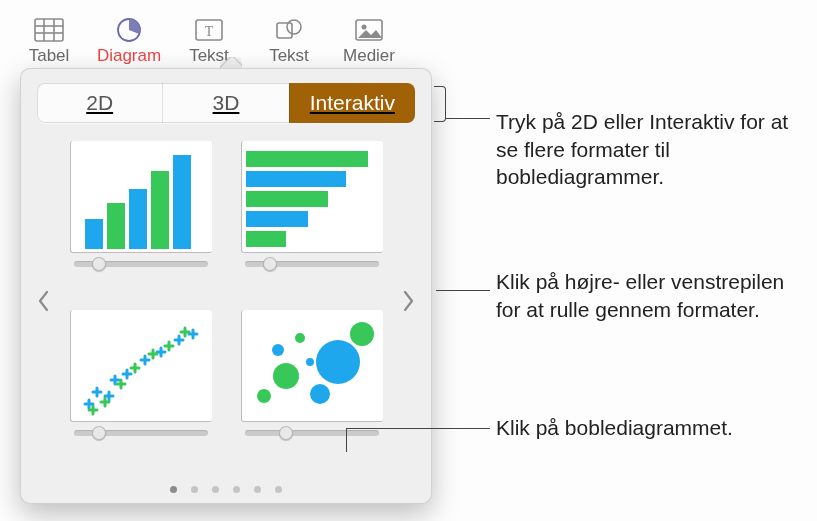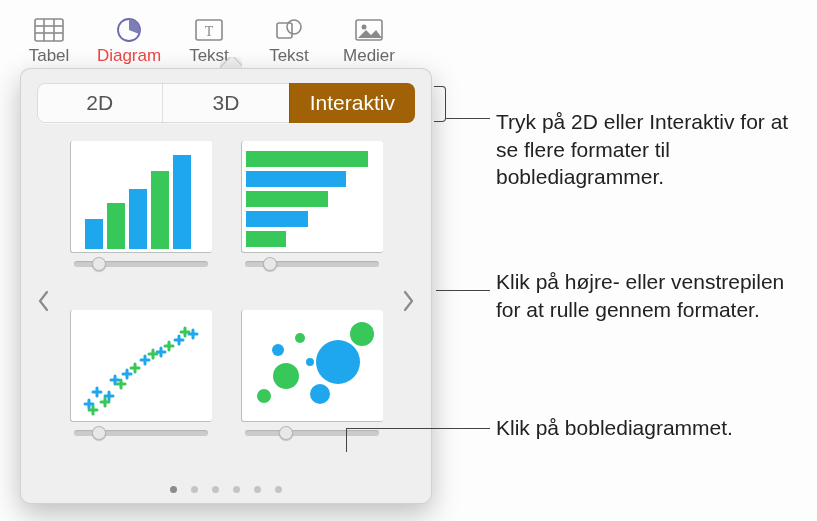--- a/index.html
+++ b/index.html
@@ -61,20 +61,21 @@
   }
   .popover {
     width: 412px;
     height: 436px;
     background: #efefef;
     border: 1px solid rgba(0,0,0,0.12);
     border-radius: 10px;
     box-shadow: 0 10px 28px rgba(0,0,0,0.25);
     padding: 14px 16px 10px 16px;
     position: relative;
+    text-decoration: underline;
   }
   .seg {
     display: flex;
     width: 100%;
     height: 40px;
     border-radius: 8px;
     overflow: hidden;
     background: #fbfbfb;
     box-shadow: inset 0 0 0 1px rgba(0,0,0,0.12), 0 1px 0 rgba(255,255,255,0.5);
   }

